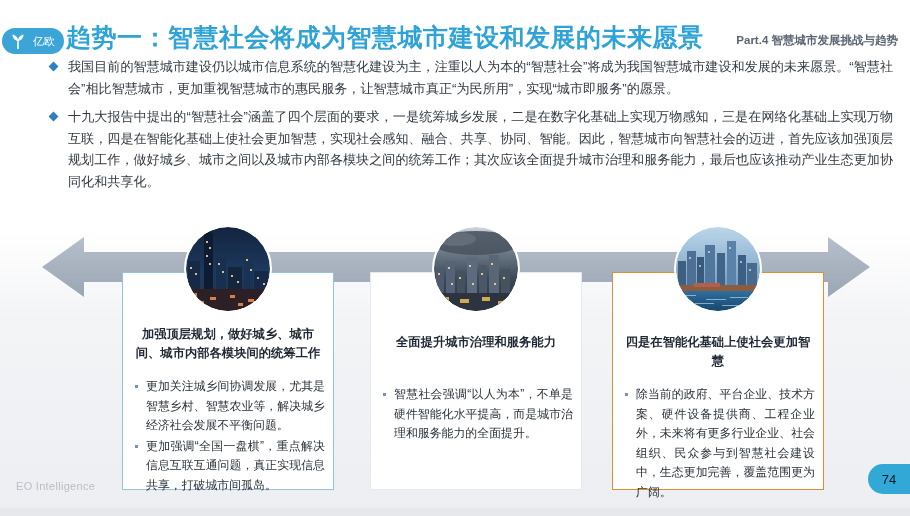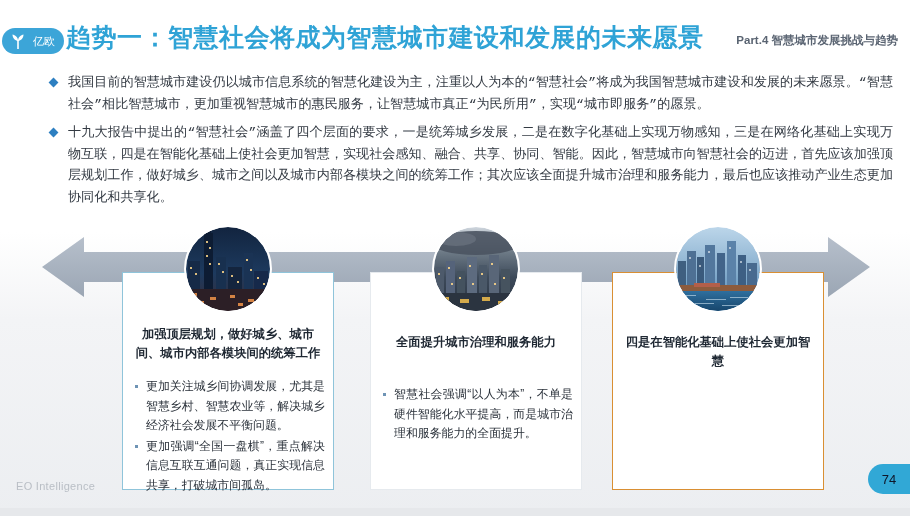--- a/index.html
+++ b/index.html
@@ -67,23 +67,22 @@
     font-size: 11.5px;
     color: #5a6472;
     font-weight: bold;
     white-space: nowrap;
   }
 
   
   .paragraphs {
     position: absolute;
     left: 48px;
-    top: 72px;
+    top: 56px;
     width: 845px;
-    font-family: Liberation Mono, monospace;
   }
   .para {
     position: relative;
     padding-left: 20px;
     margin-bottom: 7px;
     font-size: 13.1px;
     line-height: 21.5px;
     color: #333a43;
     text-align: justify;
     text-justify: inter-character;
@@ -423,20 +422,26 @@
                 <rect x="32" y="24" width="2" height="2"></rect>
               <rect x="53" y="20" width="2" height="2"></rect>
                 <rect x="64" y="34" width="2" height="2"></rect>
               <rect x="73" y="42" width="2" height="2"></rect>
                 <rect x="23" y="38" width="2" height="2"></rect>
             </g>
           </g>
         </svg>
       </div>
       <div class="card-head">四是在智能化基础上使社会更加智慧</div>
+      <div class="card-list">
+        <div class="card-li">
+          <span class="bullet-dot"></span>
+          <span>除当前的政府、平台企业、技术方案、硬件设备提供商、工程企业外，未来将有更多行业企业、社会组织、民众参与到智慧社会建设中，生态更加完善，覆盖范围更为广阔。</span>
+        </div>
+      </div>
     </div>
 
   </div>
 
   <div class="footer-brand">EO Intelligence</div>
   <div class="page-badge">74</div>
   <div class="bottom-strip"></div>
 
 </div>
 

